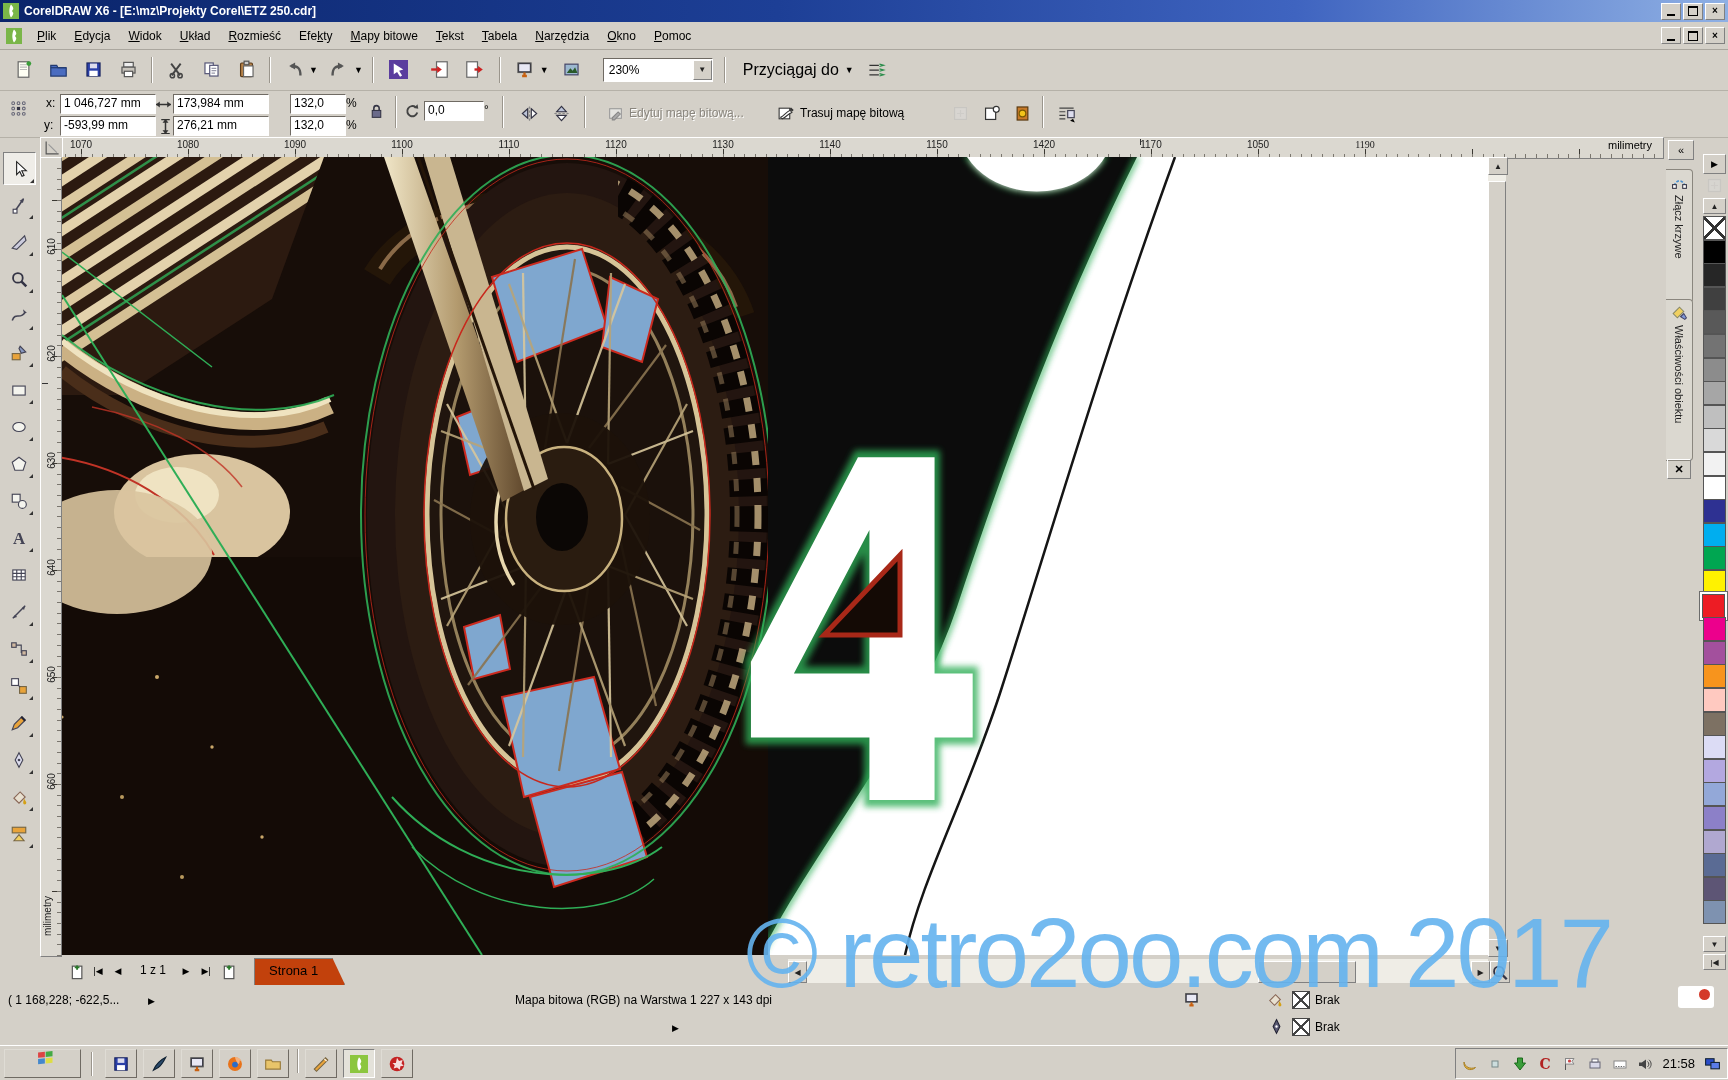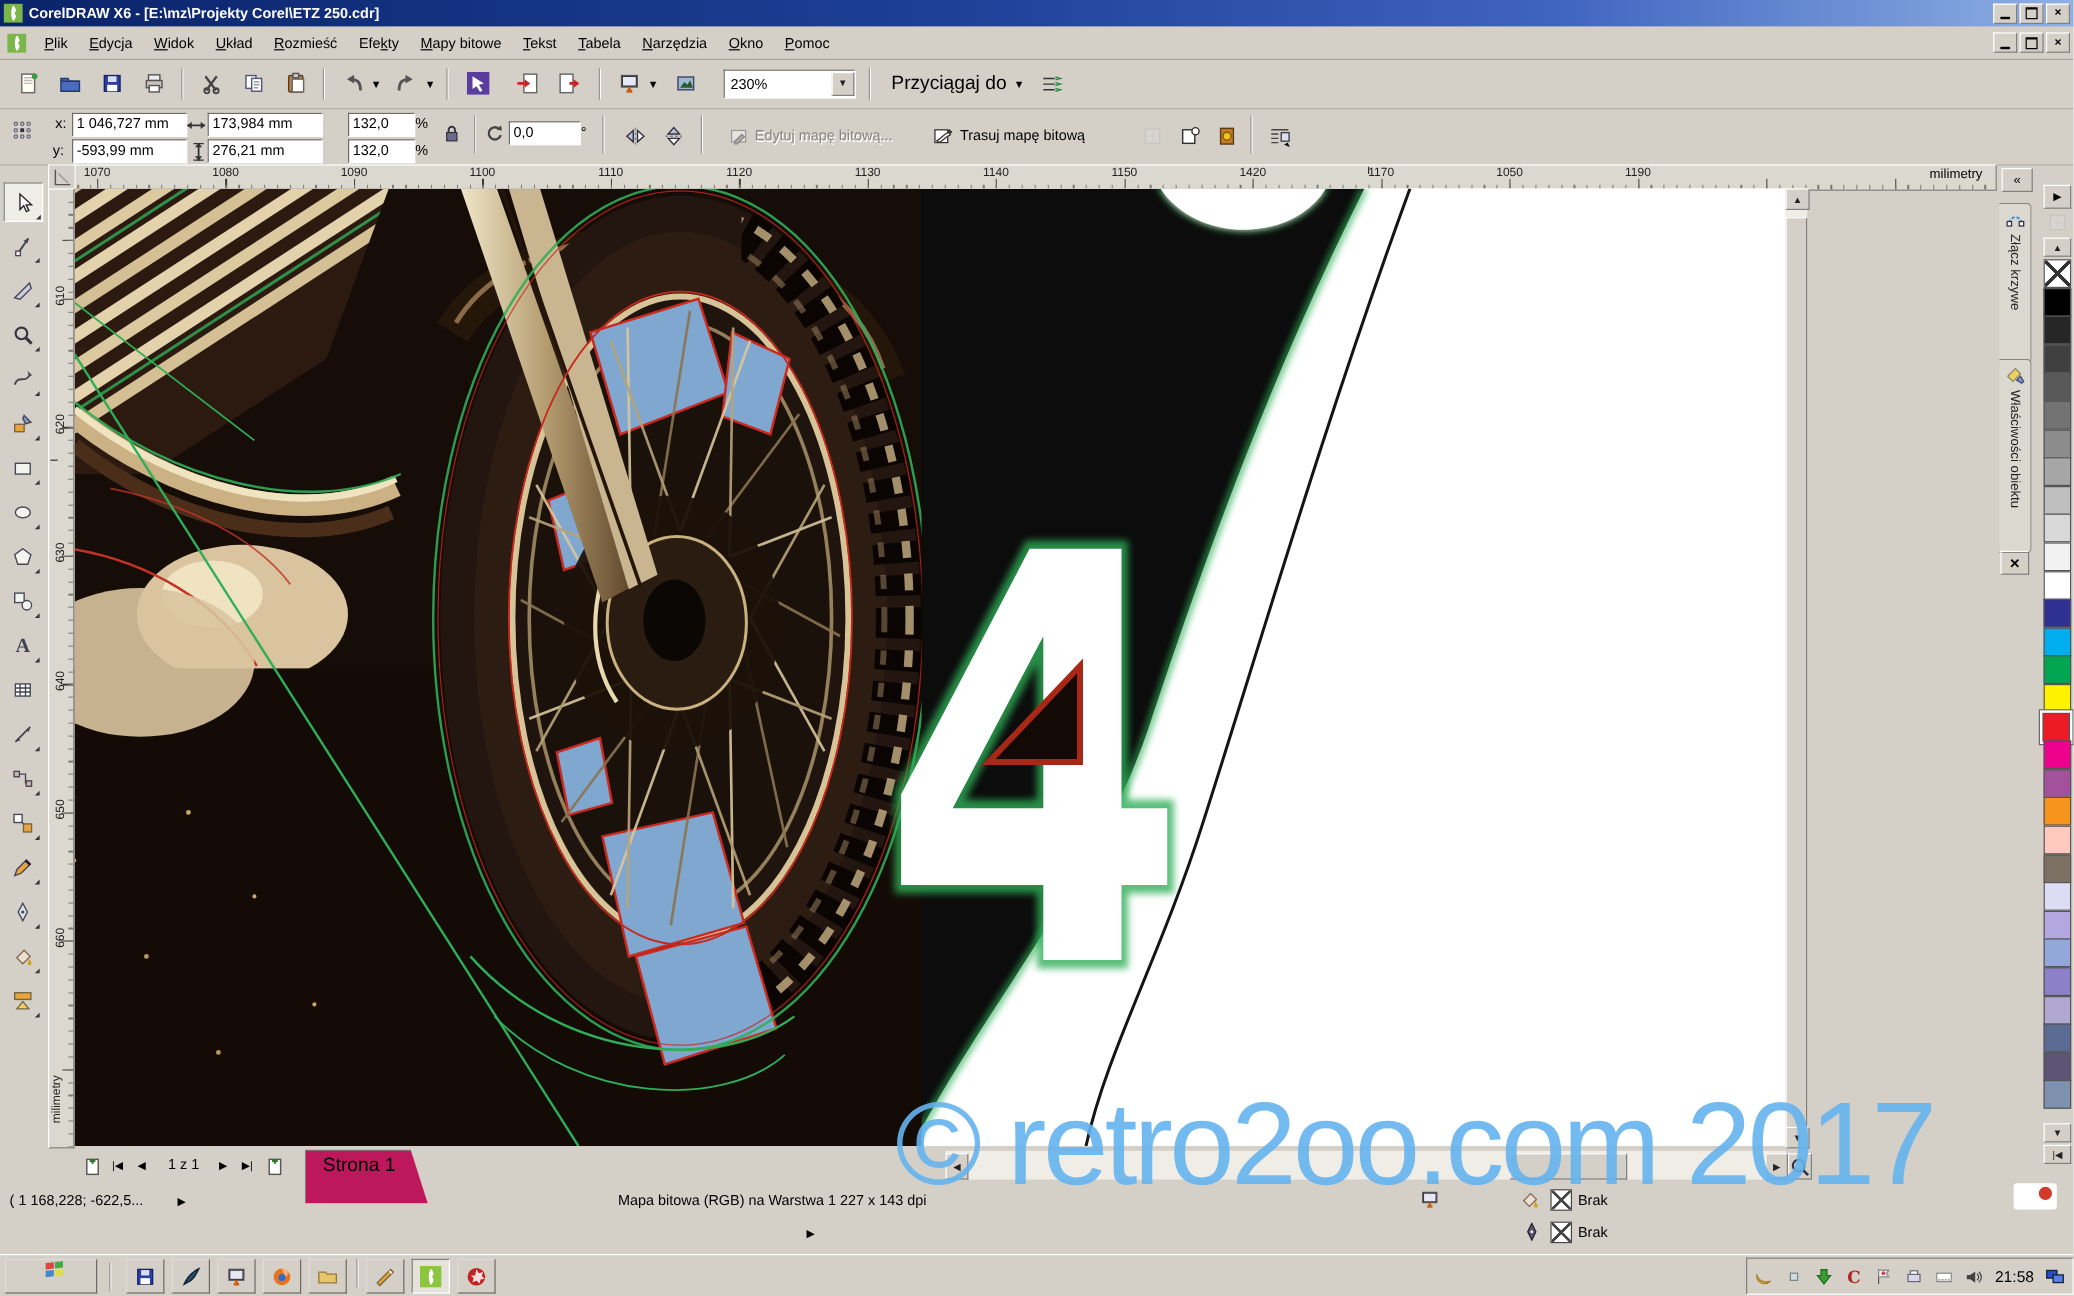--- a/index.html
+++ b/index.html
@@ -58,22 +58,22 @@
   .tool .fly{position:absolute;right:1px;bottom:1px;width:0;height:0;border-left:4px solid transparent;border-bottom:4px solid #333;}
   
   #canvas{left:62px;top:157px;width:1426px;height:798px;background:#fff;overflow:hidden;}
   
   .sbtn{background:#d4d0c8;display:flex;align-items:center;justify-content:center;font-size:8px;color:#222;}
   #vscroll{left:1488px;top:157px;width:18px;height:798px;background:#efede6;}
   #hscroll{left:788px;top:959px;width:700px;height:24px;background:#efede6;}
   
   #pagebar{left:0;top:955px;width:1728px;height:33px;display:flex;}
   .pgc{font-size:11px;}
-  #pagetab{clip-path:polygon(0 0,86% 0,100% 100%,0 100%);background:#be185d;border:1px solid #808080;border-bottom:none;
-    font-size:16px;padding:4px 26px 18px 14px;height:22px;}
+  #pagetab{clip-path:polygon(0 0,86% 0,100% 100%,0 100%);background:#c2410c;border:1px solid #808080;border-bottom:none;
+    font-size:13px;padding:4px 26px 0 14px;height:22px;}
   
   #status1{left:0;top:988px;width:1728px;height:26px;font-size:12px;}
   #status2{left:0;top:1014px;width:1728px;height:31px;font-size:12px;border-bottom:1px solid #94908a;}
   .swx{width:16px;height:16px;background:
        linear-gradient(45deg,transparent 44%,#444 46%,#444 54%,transparent 56%),
        linear-gradient(-45deg,transparent 44%,#444 46%,#444 54%,transparent 56%),#fff;
        border:1px solid #444;}
   
   #taskbar{left:0;top:1045px;width:1728px;height:35px;background:#d4d0c8;border-top:1px solid #fff;display:flex;align-items:center;}
   #startbtn{width:70px;height:27px;margin-left:4px;display:flex;align-items:center;gap:16px;padding-left:5px;font-weight:bold;font-size:15px;flex-direction:column;}
@@ -392,21 +392,21 @@
     <span class="hnum" style="left: 232px;">1090</span>
     <span class="hnum" style="left: 339px;">1100</span>
     <span class="hnum" style="left: 446px;">1110</span>
     <span class="hnum" style="left: 553px;">1120</span>
     <span class="hnum" style="left: 660px;">1130</span>
     <span class="hnum" style="left: 767px;">1140</span>
     <span class="hnum" style="left: 874px;">1150</span>
     <span class="hnum" style="left: 981px;">1420</span>
     <span class="hnum" style="left: 1088px;">1170</span>
     <span class="hnum" style="left: 1195px;">1050</span>
-    <span class="hnum" style="left: 1302px;">1190</span>
+    <span class="hnum" style="left: 1302px; font-family: Liberation Serif, serif;">1190</span>
   </div>
 <span class="abs" style="left:1608px;top:139px;font-size:11px">milimetry</span>
 <div class="rmark abs" style="left:1140px;top:139px;width:1px;height:6px;border-left:1px dashed #333;background:none"></div>
 <div id="vruler" class="abs">
     <span class="vnum" style="top: 83px;">610</span>
     <span class="vnum" style="top: 190px;">620</span>
     <span class="vnum" style="top: 297px;">630</span>
     <span class="vnum" style="top: 404px;">640</span>
     <span class="vnum" style="top: 511px;">650</span>
     <span class="vnum" style="top: 618px;">660</span>

